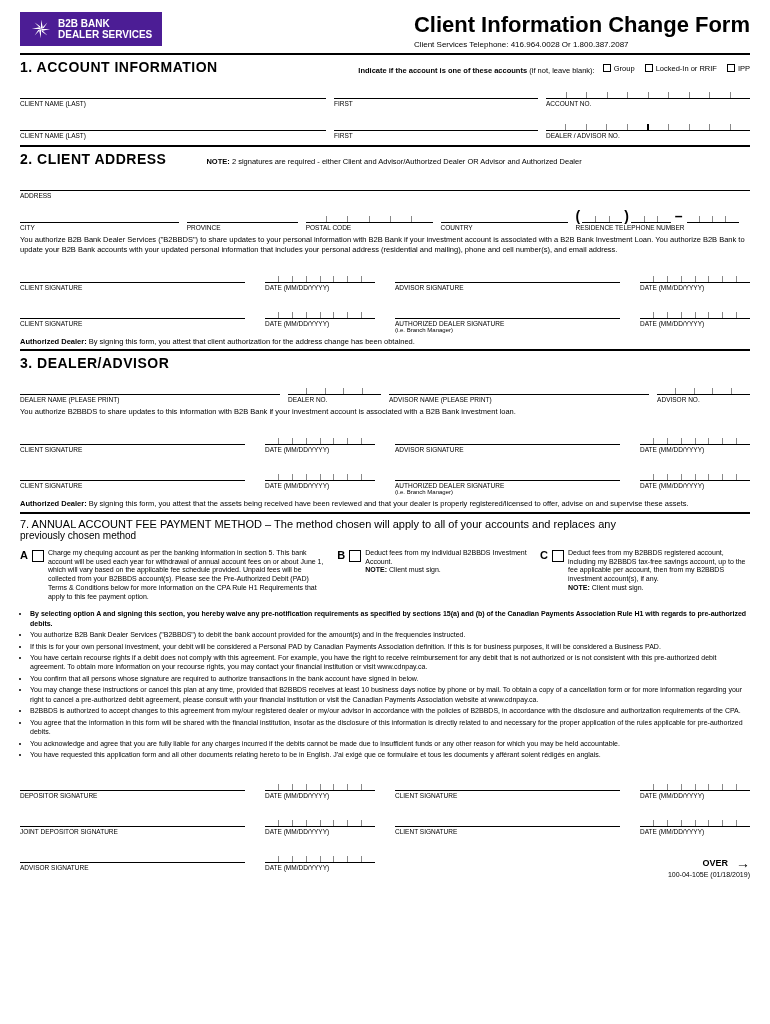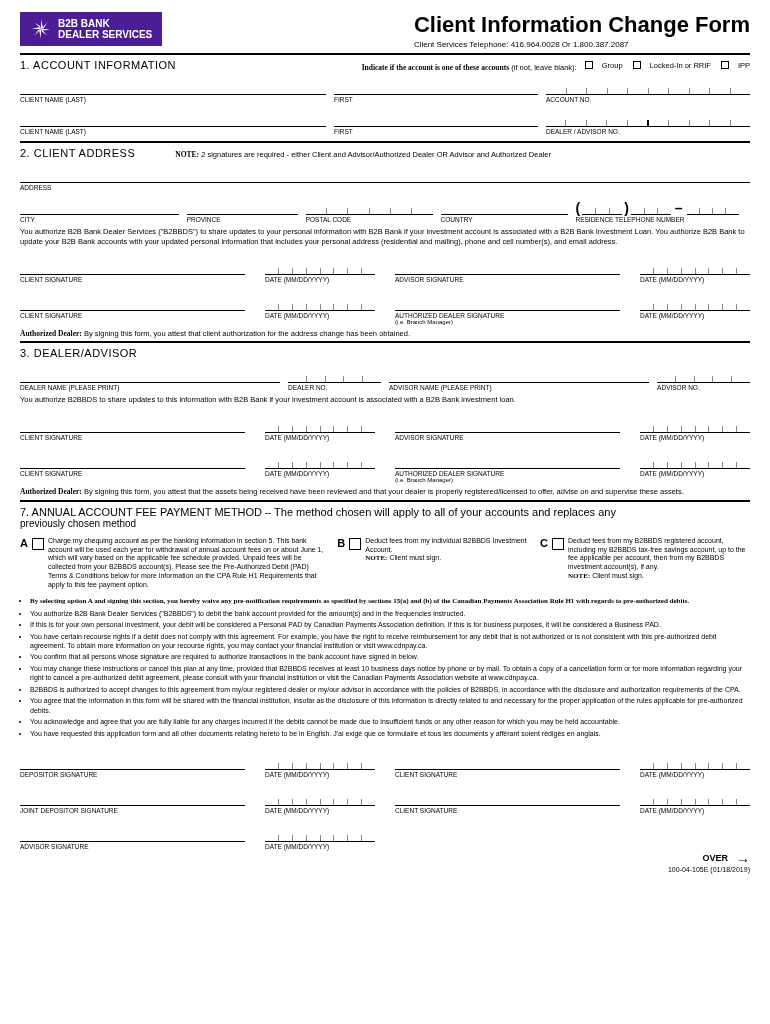--- a/index.html
+++ b/index.html
@@ -7,26 +7,26 @@
   .header { display: flex; justify-content: space-between; align-items: flex-start; margin-bottom: 4px; }
   .logo-box { background: #4c1d95; color: #fff; padding: 6px 10px; display: flex; align-items: center; gap: 6px; }
   .logo-icon { width: 22px; height: 22px; position: relative; }
   .logo-icon svg { width: 100%; height: 100%; }
   .logo-text { font-size: 10px; font-weight: bold; line-height: 1.1; }
   .title-block { text-align: left; }
   .form-title { font-size: 22px; font-weight: bold; }
   .fax { font-size: 12px; margin-top: 2px; }
   .phone-line { font-size: 8px; margin-top: 2px; }
   .hr-thick { border: none; border-top: 2px solid #000; margin: 2px 0 4px; }
-  .section-head { font-size: 11px; font-weight: normal; letter-spacing: 0.5px; }
+  .section-head { font-size: 14px; font-weight: bold; letter-spacing: 0.5px; }
   .section-row { display: flex; justify-content: space-between; align-items: baseline; margin-top: 4px; }
   .indicate { font-size: 7.5px; }
-  .bold { font-weight: bold; font-family: Liberation Serif, serif; }
+  .bold { font-weight: bold; }
   .checkbox-group { display: inline-flex; gap: 10px; align-items: center; margin-left: 6px; }
-  .chk { display: inline-flex; align-items: center; gap: 9px; font-size: 7.5px; }
+  .chk { display: inline-flex; align-items: center; gap: 3px; font-size: 7.5px; }
   .chk-box { width: 8px; height: 8px; border: 1px solid #000; display: inline-block; }
   .field-row { display: flex; gap: 8px; margin-top: 10px; }
   .field { flex: 1; }
   .field-line { border-bottom: 1px solid #000; height: 14px; display: flex; }
   .field-label { font-size: 6.5px; margin-top: 1px; text-transform: uppercase; }
   .ticks { display: flex; height: 14px; border-bottom: 1px solid #000; }
   .tick { flex: 1; border-right: 1px solid #888; height: 6px; align-self: flex-end; }
   .tick:last-child { border-right: none; }
   .note { font-size: 7.5px; }
   .auth-text { font-size: 7.5px; line-height: 1.3; margin-top: 4px; }
@@ -41,21 +41,21 @@
   .options-row { display: flex; gap: 12px; margin-top: 8px; }
   .opt { display: flex; gap: 4px; }
   .opt-letter { font-size: 11px; font-weight: bold; }
   .opt-box { width: 12px; height: 12px; border: 1px solid #000; flex-shrink: 0; margin-top: 1px; }
   .opt-text { font-size: 7px; line-height: 1.25; }
   .opt-a { flex: 1.6; }
   .opt-b { flex: 1; }
   .opt-c { flex: 1.1; }
   .bullets { margin-top: 8px; font-size: 7px; line-height: 1.35; }
   .bullets li { margin-left: 10px; margin-bottom: 2px; list-style: disc; }
-  .footer-row { display: flex; justify-content: flex-end; align-items: center; gap: 8px; margin-top: 22px; font-size: 8px; }
+  .footer-row { display: flex; justify-content: flex-end; align-items: center; gap: 8px; margin-top: 6px; font-size: 8px; }
   .over { font-weight: bold; font-size: 9px; }
   .arrow { font-size: 14px; font-weight: bold; }
   .form-id { font-size: 7px; }
   .sub-label { font-size: 6px; }
 </style>
 </head>
 <body>
 
 <div class="header">
   <div class="logo-box">

